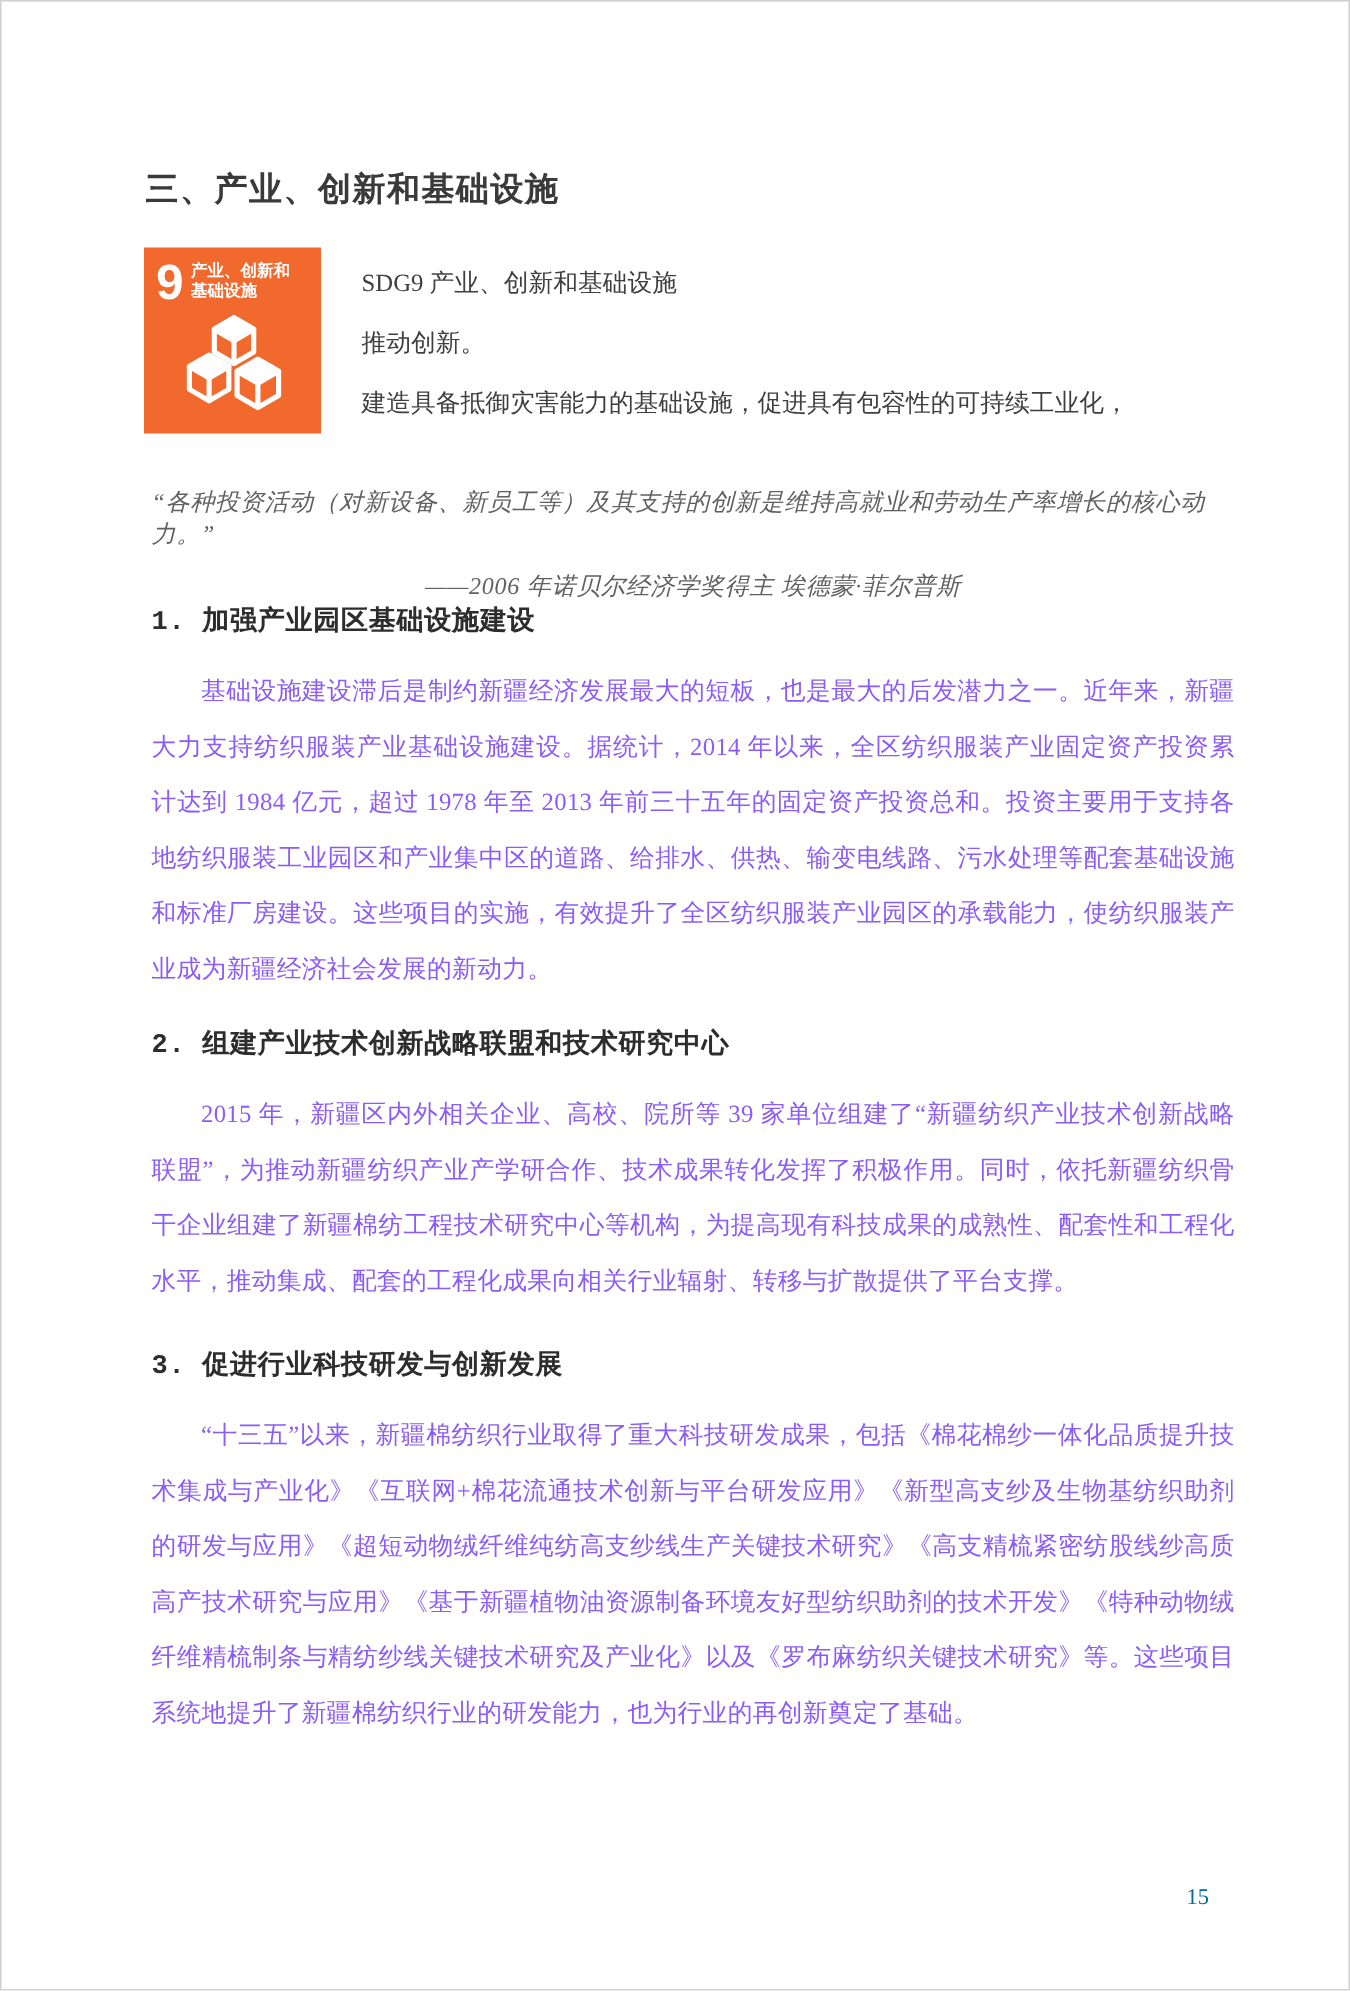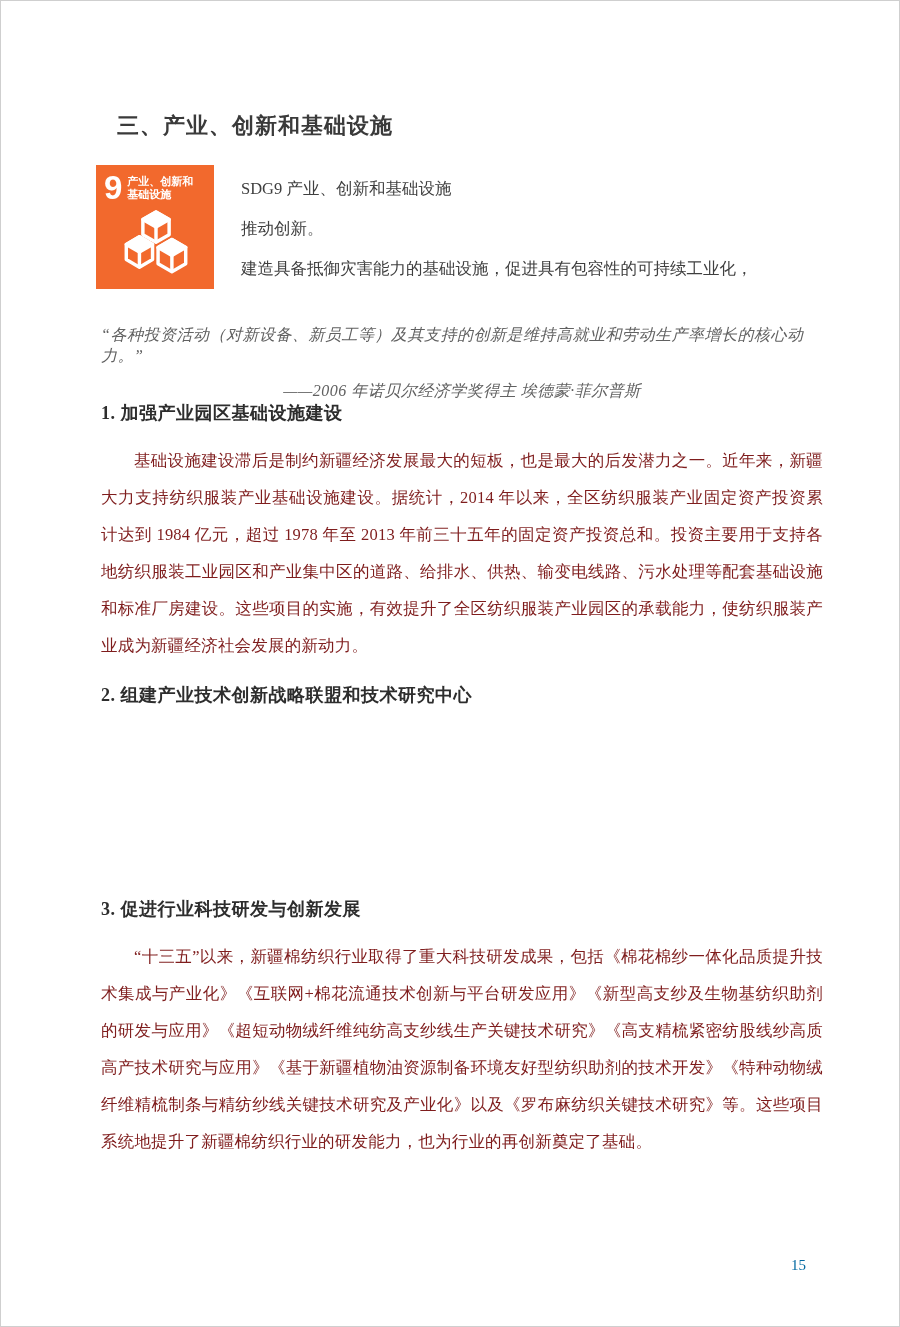--- a/index.html
+++ b/index.html
@@ -8,21 +8,21 @@
     width:900px; height:1327px;
     margin:0 auto;
     background:#ffffff;
     border:1px solid #cfcfcf;
     box-sizing:border-box;
     font-family:"Liberation Serif", serif;
     color:#3f3f3f;
     overflow:hidden;
   }
   .page-title {
-    position:absolute; left:116px; top:110px;
+    position:absolute; left:96px; top:110px;
     font-family:"Liberation Sans", sans-serif;
     font-size:22px; font-weight:600; color:#3a3a3a;
     letter-spacing:1px; margin:0;
   }
   
   .sdg-block { position:absolute; left:95px; top:164px; display:flex; }
   .sdg-badge {
     width:118px; height:124px; box-sizing:border-box;
     padding:8px 6px 6px 8px;
     display:flex; flex-direction:column;
@@ -54,29 +54,29 @@
   }
   .quote-text { margin:0; letter-spacing:0.5px; }
   .quote-attribution { margin:14px 0 0 0; text-align:center; letter-spacing:0.5px; }
   
   .doc-section { position:absolute; left:100px; width:722px; }
   .sec-1 { top:400px; }
   .sec-2 { top:682px; }
   .sec-3 { top:896px; }
   .section-heading {
     margin:0;
-    font-family:Liberation Serif, serif;
+    font-family:Liberation Mono, monospace;
     font-size:18px; font-weight:bold; color:#2d2d2d;
     letter-spacing:0.5px;
   }
   .section-body {
     margin:17px 0 0 0;
     font-size:16.5px; line-height:37px;
     text-align:justify; text-justify:inter-ideograph;
-    text-indent:2em; color:#7f1d1d;
+    text-indent:2em; color:#8b5cf6;
     letter-spacing:0.2px;
   }
   .page-number {
     position:absolute; left:790px; top:1256px;
     font-size:15px; color:#0369a1;
   }
 </style>
 </head>
 <body>
 
@@ -130,20 +130,21 @@
     <p class="quote-attribution">——2006 年诺贝尔经济学奖得主  埃德蒙·菲尔普斯</p>
   </div>
 
   <section class="doc-section sec-1">
     <h2 class="section-heading">1. 加强产业园区基础设施建设</h2>
     <p class="section-body">基础设施建设滞后是制约新疆经济发展最大的短板，也是最大的后发潜力之一。近年来，新疆大力支持纺织服装产业基础设施建设。据统计，2014 年以来，全区纺织服装产业固定资产投资累计达到 1984 亿元，超过 1978 年至 2013 年前三十五年的固定资产投资总和。投资主要用于支持各地纺织服装工业园区和产业集中区的道路、给排水、供热、输变电线路、污水处理等配套基础设施和标准厂房建设。这些项目的实施，有效提升了全区纺织服装产业园区的承载能力，使纺织服装产业成为新疆经济社会发展的新动力。</p>
   </section>
 
   <section class="doc-section sec-2">
     <h2 class="section-heading">2. 组建产业技术创新战略联盟和技术研究中心</h2>
+    <p class="section-body">2015 年，新疆区内外相关企业、高校、院所等 39 家单位组建了“新疆纺织产业技术创新战略联盟”，为推动新疆纺织产业产学研合作、技术成果转化发挥了积极作用。同时，依托新疆纺织骨干企业组建了新疆棉纺工程技术研究中心等机构，为提高现有科技成果的成熟性、配套性和工程化水平，推动集成、配套的工程化成果向相关行业辐射、转移与扩散提供了平台支撑。</p>
   </section>
 
   <section class="doc-section sec-3">
     <h2 class="section-heading">3. 促进行业科技研发与创新发展</h2>
     <p class="section-body">“十三五”以来，新疆棉纺织行业取得了重大科技研发成果，包括《棉花棉纱一体化品质提升技术集成与产业化》《互联网+棉花流通技术创新与平台研发应用》《新型高支纱及生物基纺织助剂的研发与应用》《超短动物绒纤维纯纺高支纱线生产关键技术研究》《高支精梳紧密纺股线纱高质高产技术研究与应用》《基于新疆植物油资源制备环境友好型纺织助剂的技术开发》《特种动物绒纤维精梳制条与精纺纱线关键技术研究及产业化》以及《罗布麻纺织关键技术研究》等。这些项目系统地提升了新疆棉纺织行业的研发能力，也为行业的再创新奠定了基础。</p>
   </section>
 
   <div class="page-number">15</div>
 
 </div>

